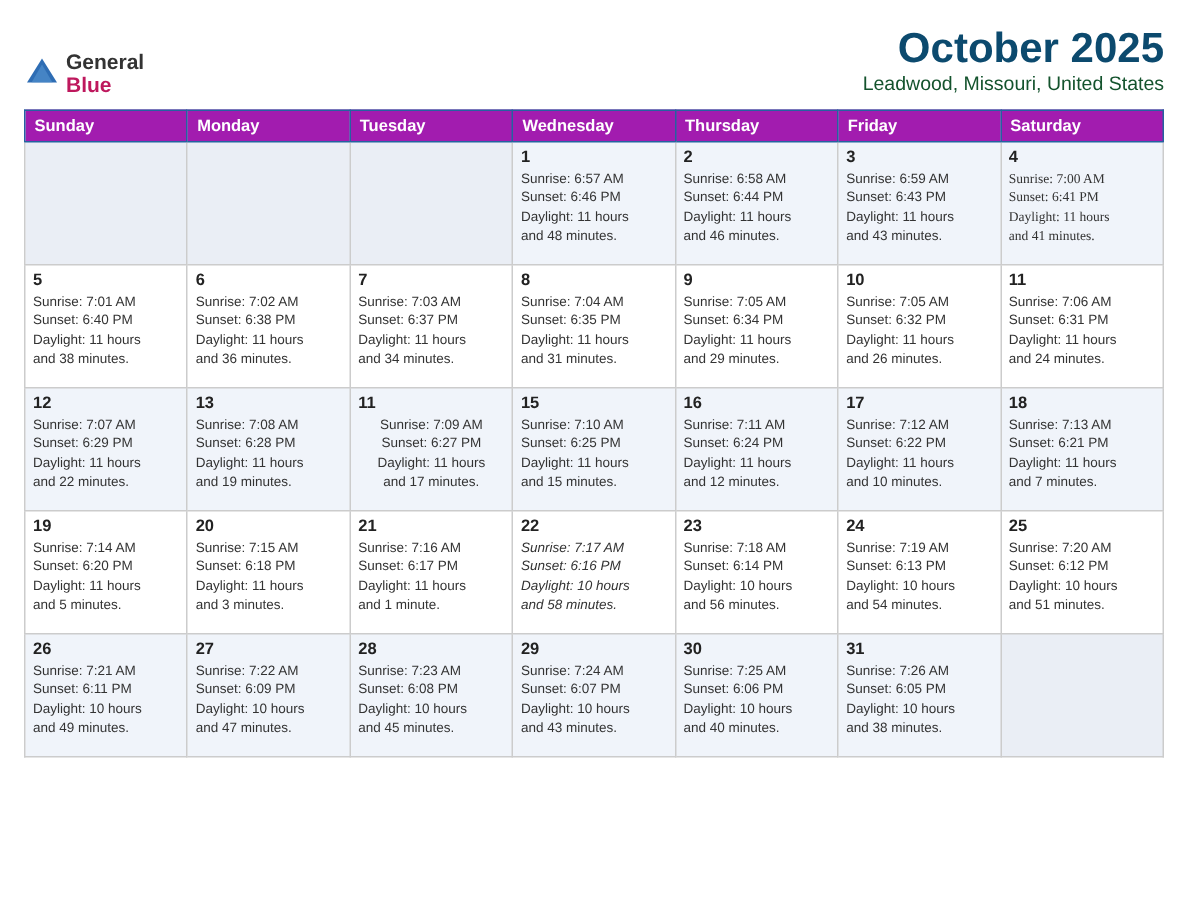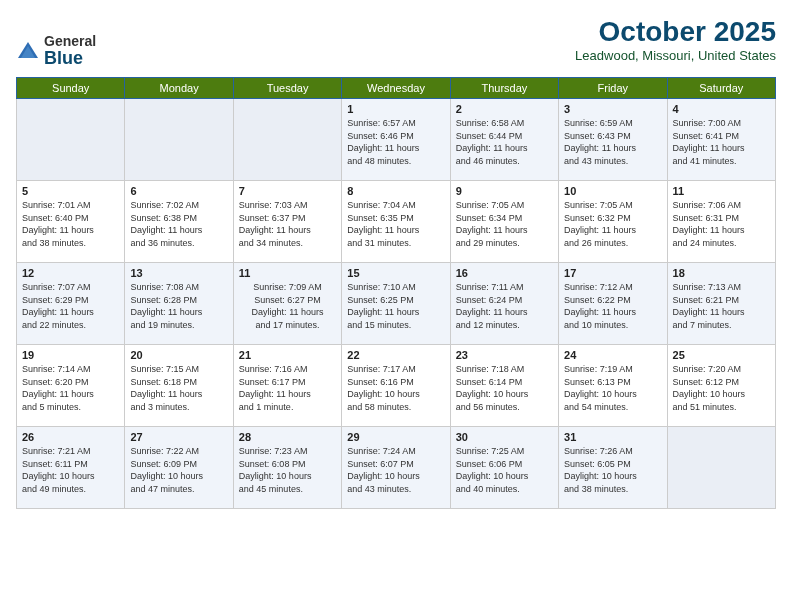--- a/index.html
+++ b/index.html
@@ -31,23 +31,23 @@
       display: flex;
       flex-direction: column;
       line-height: 1.1;
     }
     .logo-general {
       font-size: 14px;
       font-weight: bold;
       color: #333;
     }
     .logo-blue {
-      font-size: 18px;
-      font-weight: bold;
-      color: #0c4a6e;
+      font-size: 14px;
+      font-weight: bold;
+      color: #be185d;
     }
     .logo-icon {
       width: 24px;
       height: 24px;
       margin-right: 4px;
     }
     .title-block {
       text-align: right;
     }
     .calendar-title {
@@ -58,26 +58,26 @@
     .calendar-subtitle {
       font-size: 13px;
       color: #14532d;
     }
     .calendar {
       width: 100%;
       border-collapse: collapse;
       border: 1px solid #ccc;
     }
     .calendar th {
-      background: #4d7c0f;
+      background: #a21caf;
       color: #fff;
       font-size: 11px;
-      font-weight: normal;
+      font-weight: bold;
       padding: 4px 6px;
-      text-align: center;
+      text-align: left;
       border: 1px solid #2562a0;
     }
     .calendar td {
       width: calc(100% / 7);
       vertical-align: top;
       padding: 4px 5px;
       border: 1px solid #ccc;
       background: #fff;
       font-size: 9.5px;
       color: #333;
@@ -158,21 +158,21 @@
           </td>
           <td>
             <div class="day-number">3</div>
             <div class="day-info" style="white-space: pre-line;">Sunrise: 6:59 AM
 Sunset: 6:43 PM
 Daylight: 11 hours
 and 43 minutes.</div>
           </td>
           <td>
             <div class="day-number">4</div>
-            <div class="day-info" style="white-space: pre-line;">Sunrise: 7:00 AM
+            <div class="day-info" style="white-space: pre-line; font-family: Liberation Serif, serif;">Sunrise: 7:00 AM
 Sunset: 6:41 PM
 Daylight: 11 hours
 and 41 minutes.</div>
           </td>
         </tr>
         <tr>
           <td>
             <div class="day-number">5</div>
             <div class="day-info" style="white-space: pre-line;">Sunrise: 7:01 AM
 Sunset: 6:40 PM
@@ -290,21 +290,21 @@
           </td>
           <td>
             <div class="day-number">21</div>
             <div class="day-info" style="white-space: pre-line;">Sunrise: 7:16 AM
 Sunset: 6:17 PM
 Daylight: 11 hours
 and 1 minute.</div>
           </td>
           <td>
             <div class="day-number">22</div>
-            <div class="day-info" style="white-space: pre-line;">Sunrise: 7:17 AM
+            <div class="day-info" style="white-space: pre-line; font-style: italic;">Sunrise: 7:17 AM
 Sunset: 6:16 PM
 Daylight: 10 hours
 and 58 minutes.</div>
           </td>
           <td>
             <div class="day-number">23</div>
             <div class="day-info" style="white-space: pre-line;">Sunrise: 7:18 AM
 Sunset: 6:14 PM
 Daylight: 10 hours
 and 56 minutes.</div>

